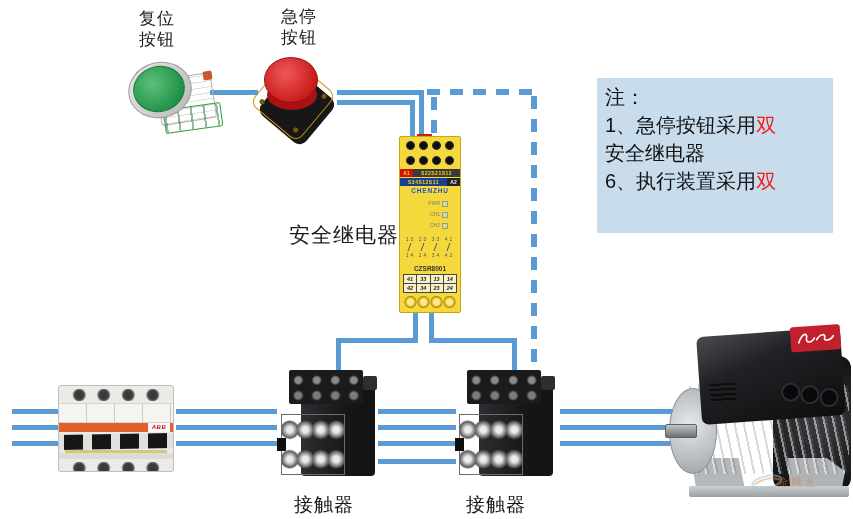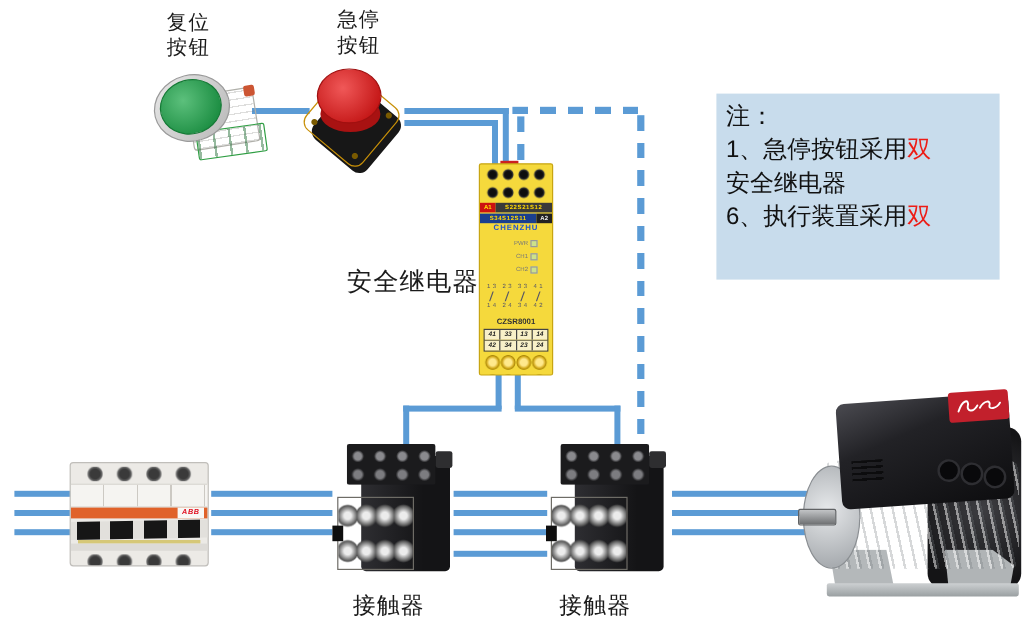--- a/index.html
+++ b/index.html
@@ -244,14 +244,21 @@
       <div class="mo-vent" style="right:25px;top:56px;"></div>
       <div class="mo-vent" style="right:6px;top:60px;"></div>
       <div class="mo-badge">
         <svg width="50" height="25" viewBox="0 0 50 25">
           <path d="M8 16 C12 6, 18 6, 16 12 C15 16, 20 18, 24 12 M26 14 C30 8, 36 8, 34 13 C33 16, 40 16, 43 11" stroke="#ffffff" stroke-width="1.6" fill="none" stroke-linecap="round"></path>
         </svg>
       </div>
     </div>
   </div>
 
+  <div class="wm">
+    <svg width="34" height="22" viewBox="0 0 34 22">
+      <ellipse cx="17" cy="11" rx="15" ry="6" fill="none" stroke="#9ec2dc" stroke-width="2" transform="rotate(-12 17 11)"></ellipse>
+      <path d="M4 14 Q17 4 31 9" stroke="#e8a060" stroke-width="2" fill="none"></path>
+    </svg>
+    <span class="wm-text">金腾五</span>
+  </div>
 
 </div>
 
 </body></html>

